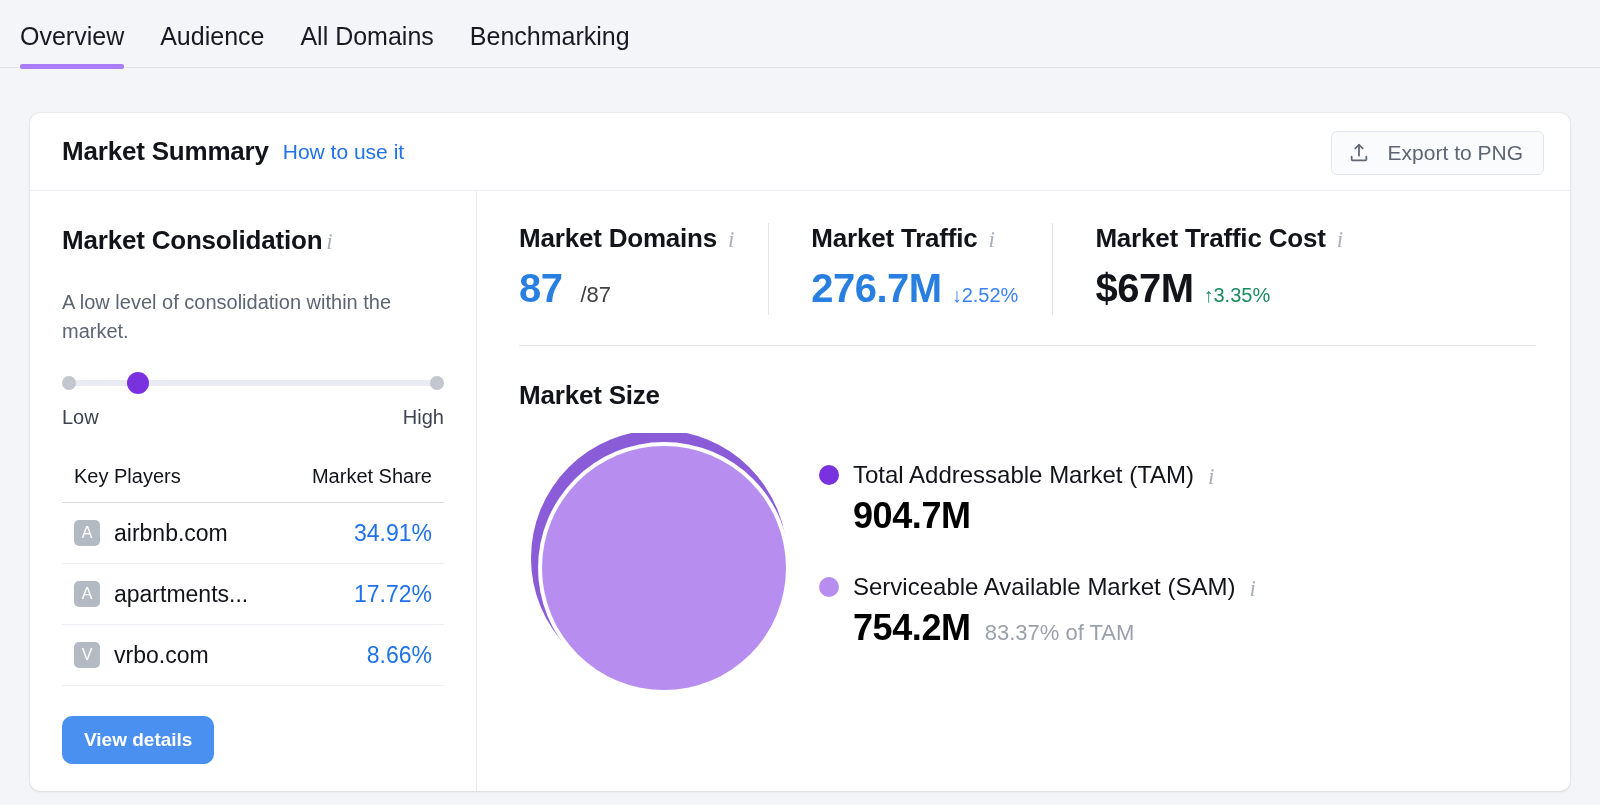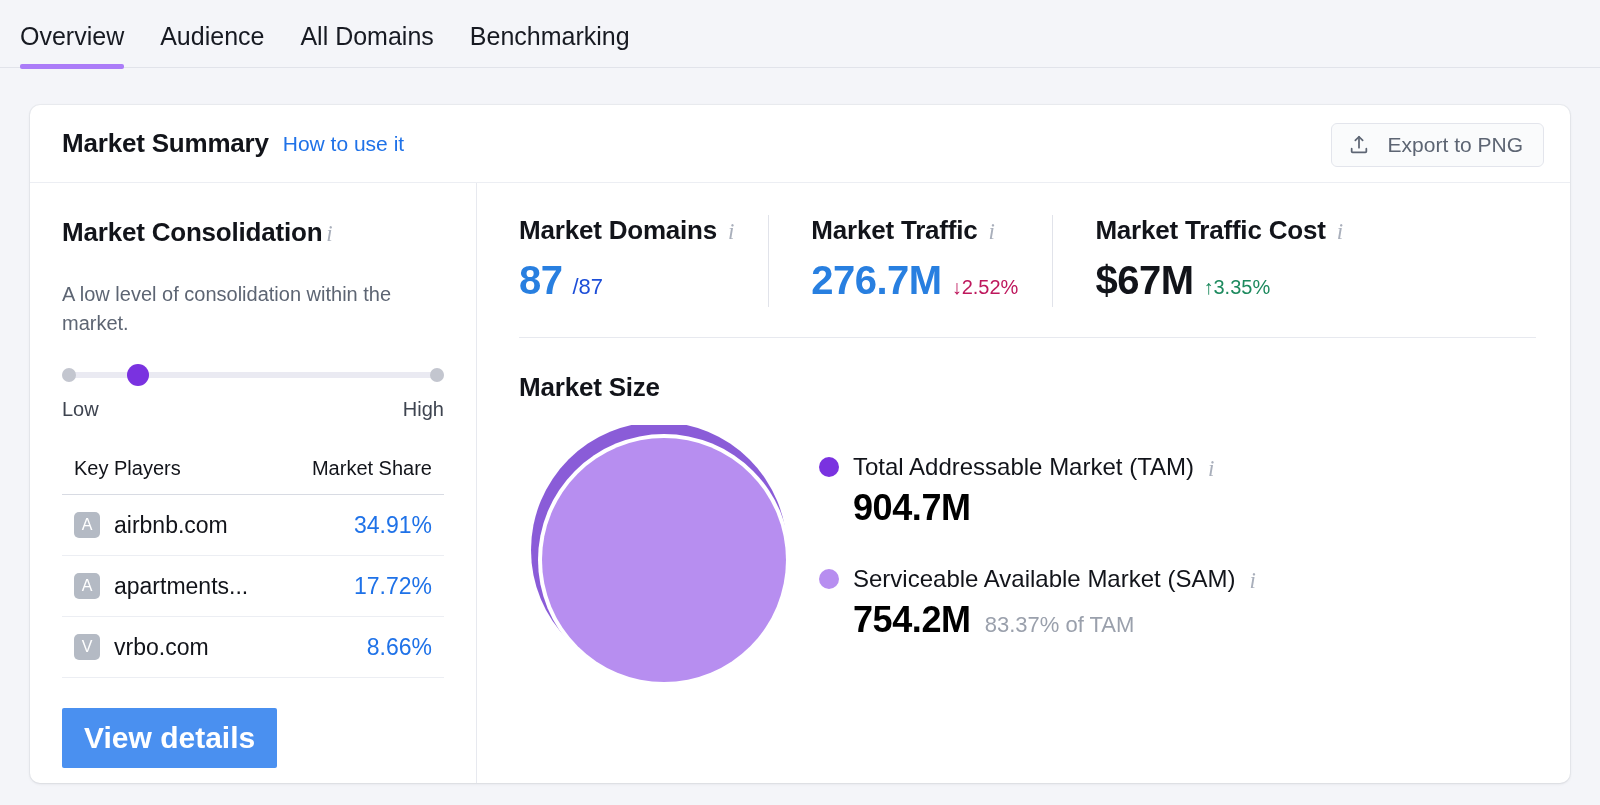--- a/index.html
+++ b/index.html
@@ -45,21 +45,21 @@
     border-radius: 2px;
     background: #ab7cf8;
     z-index: 2;
   }
   .tab:not(:first-child).active::after { left: 18px; }
 
   
   .card {
     position: absolute;
     left: 30px;
-    top: 105px;
+    top: 113px;
     width: 1540px;
     height: 678px;
     background: #ffffff;
     border-radius: 10px;
     box-shadow: 0 1px 3px rgba(35,40,60,.10), 0 0 0 1px rgba(35,40,60,.04);
     overflow: hidden;
   }
 
   .card-head {
     height: 78px;
@@ -202,24 +202,24 @@
     justify-content: center;
   }
   .kp-domain { font-size: 23px; color: #12141a; }
   .kp-share { font-size: 23px; color: #1f72e8; }
 
   .view-btn {
     margin-top: 30px;
     display: inline-block;
     background: #4a90f0;
     color: #fff;
-    font-size: 30px;
+    font-size: 19px;
     font-weight: bold;
     border: none;
-    border-radius: 2px;
+    border-radius: 10px;
     padding: 13px 22px;
     cursor: pointer;
     font-family: "Liberation Sans", sans-serif;
   }
 
   
   .metrics { display: flex; align-items: flex-start; height: 116px; }
   .metric { padding-right: 34px; }
   .metric.m2 { padding-left: 42px; border-left: 1px solid #e1e3ea; height: 92px; }
   .metric.m3 { padding-left: 42px; border-left: 1px solid #e1e3ea; height: 92px; }
@@ -232,23 +232,23 @@
   }
   .metric-value {
     margin-top: 12px;
     display: flex;
     align-items: baseline;
     gap: 10px;
   }
   .mv-big { font-size: 40px; font-weight: bold; letter-spacing: -.5px; }
   .mv-big.blue { color: #287fe0; }
   .mv-big.dark { color: #12141a; }
-  .mv-sub { font-size: 22px; color: #1d4ed8; }
+  .mv-sub { font-size: 22px; color: #404040; margin-left: 8px; }
   .mv-delta { font-size: 20px; }
-  .mv-delta.down { color: #be185d; }
+  .mv-delta.down { color: #3b82f6; }
   .mv-delta.up { color: #1d8a5e; }
 
   .hr { height: 1px; background: #e7e9ef; margin: 6px 0 0 0; }
 
   
   .ms-title {
     margin-top: 34px;
     font-size: 26px;
     font-weight: bold;
     color: #12141a;

